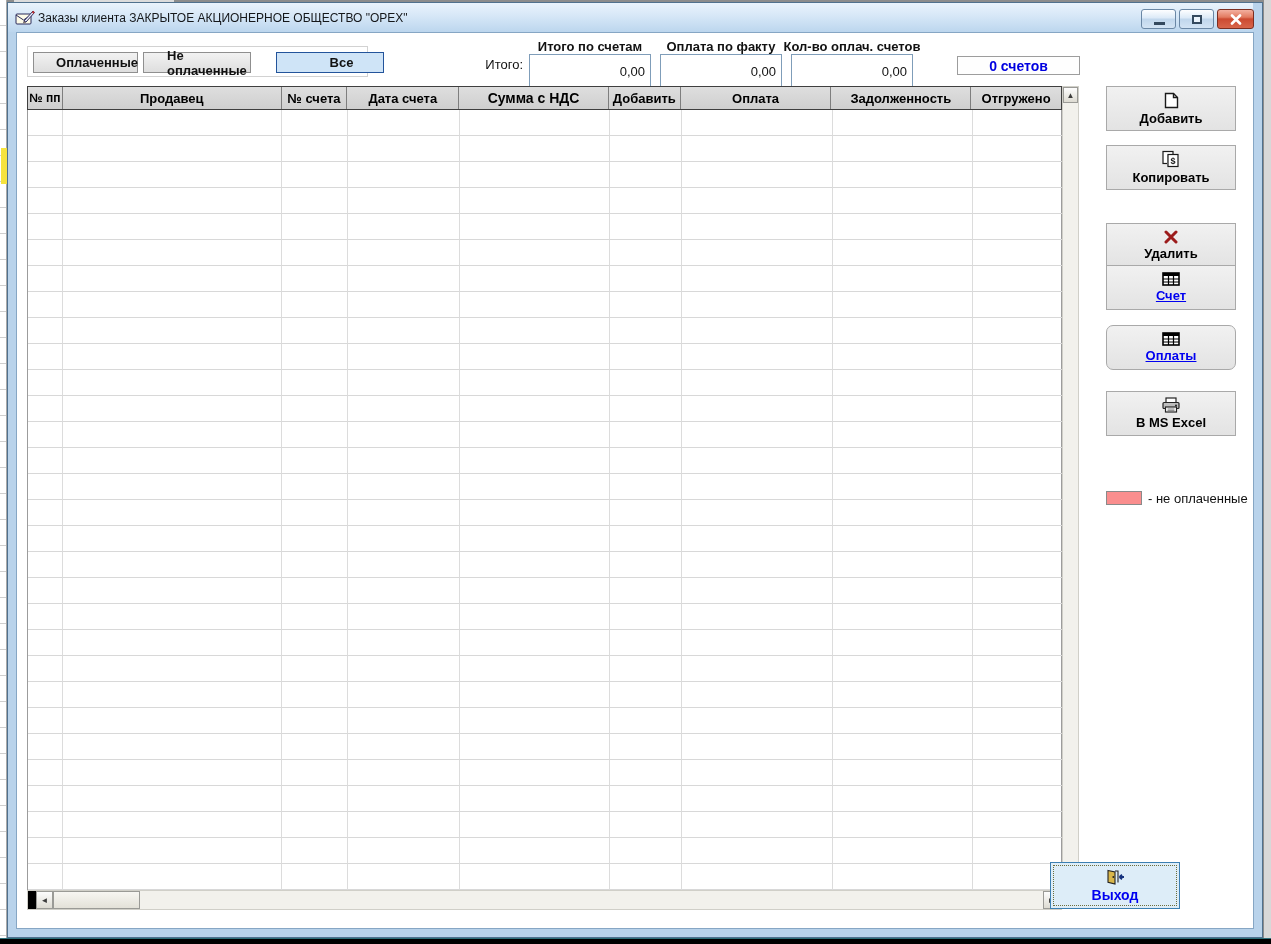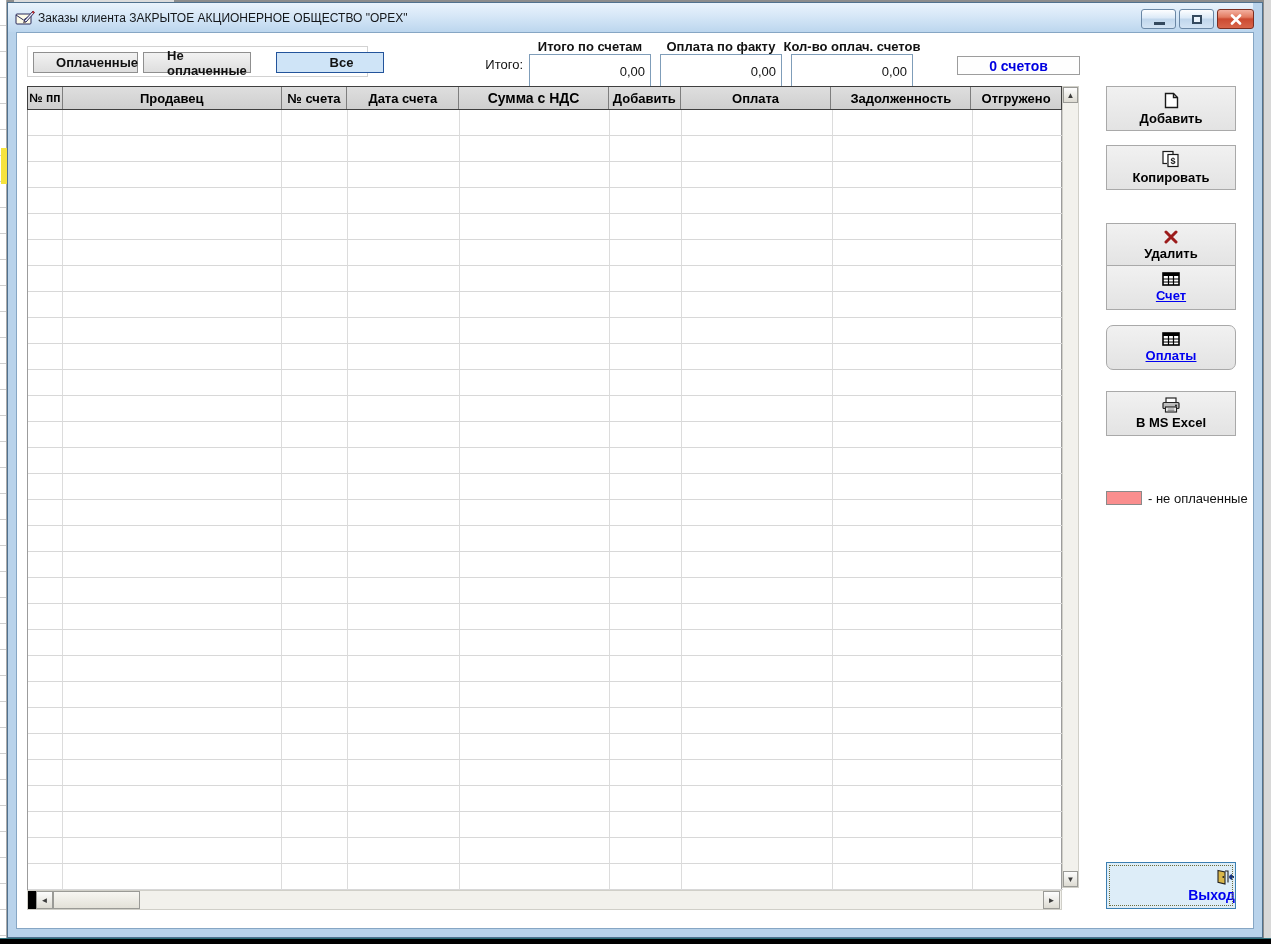--- a/index.html
+++ b/index.html
@@ -107,23 +107,23 @@
           display:flex; flex-direction:column; align-items:center; justify-content:center;
           gap:3px; font-size:13px; font-weight:bold; color:#000; cursor:default; }
   .abtn .lbl { line-height:14px; }
   .blue-text { color:#0000f0;text-decoration:underline; }
   .a0{top:53px;} .a1{top:112px;} .a2{top:172px;margin-top:18px;} .a3{top:232px;} .a4{top:292px;border-radius:7px;} .a5{top:352px;margin-top:6px;}
 
   .legend { position:absolute; left:1089px; top:457px; height:16px; display:flex; align-items:center; }
   .legend-swatch { width:36px; height:14px; background:#fa8e8e; border:1px solid #8a8a8a; }
   .legend-text { margin-left:6px; font-size:13px; color:#111; white-space:nowrap; }
 
-  .exit-btn { position:absolute; left:1089px; top:829px; width:130px; height:47px;
+  .exit-btn { position:absolute; left:1033px; top:829px; width:130px; height:47px;
               background:#ddedf8; border:1px solid #3c7fb1; outline:1px dotted #6d6d3a; outline-offset:-4px;
-              display:flex; flex-direction:column; align-items:flex-end; justify-content:center; gap:2px;
+              display:flex; flex-direction:column; align-items:center; justify-content:center; gap:2px;
               font-size:14px; font-weight:bold; color:#0000f0; cursor:default; }
 </style>
 </head>
 <body>
 
 <div class="bg-left"></div>
 <div class="bg-left-yellow"></div>
 <div class="bg-top"></div>
 <div class="bg-right"></div>
 <div class="bg-bottom"></div>

